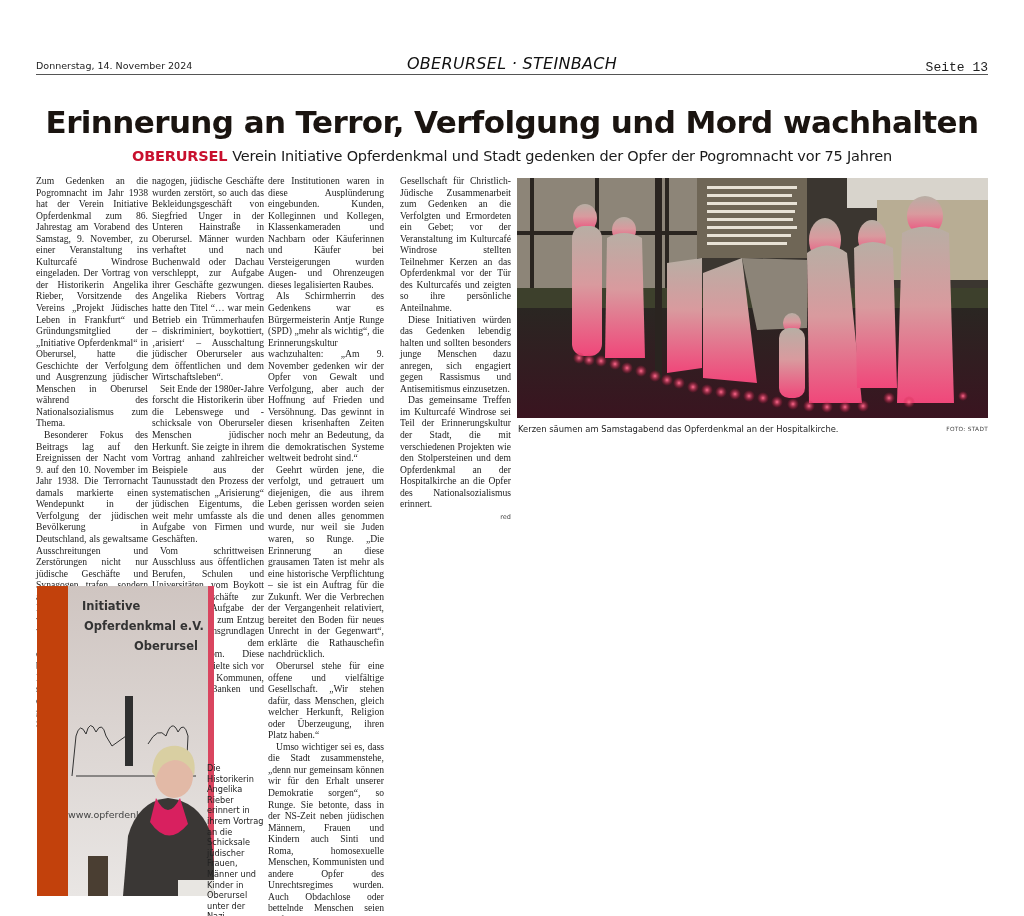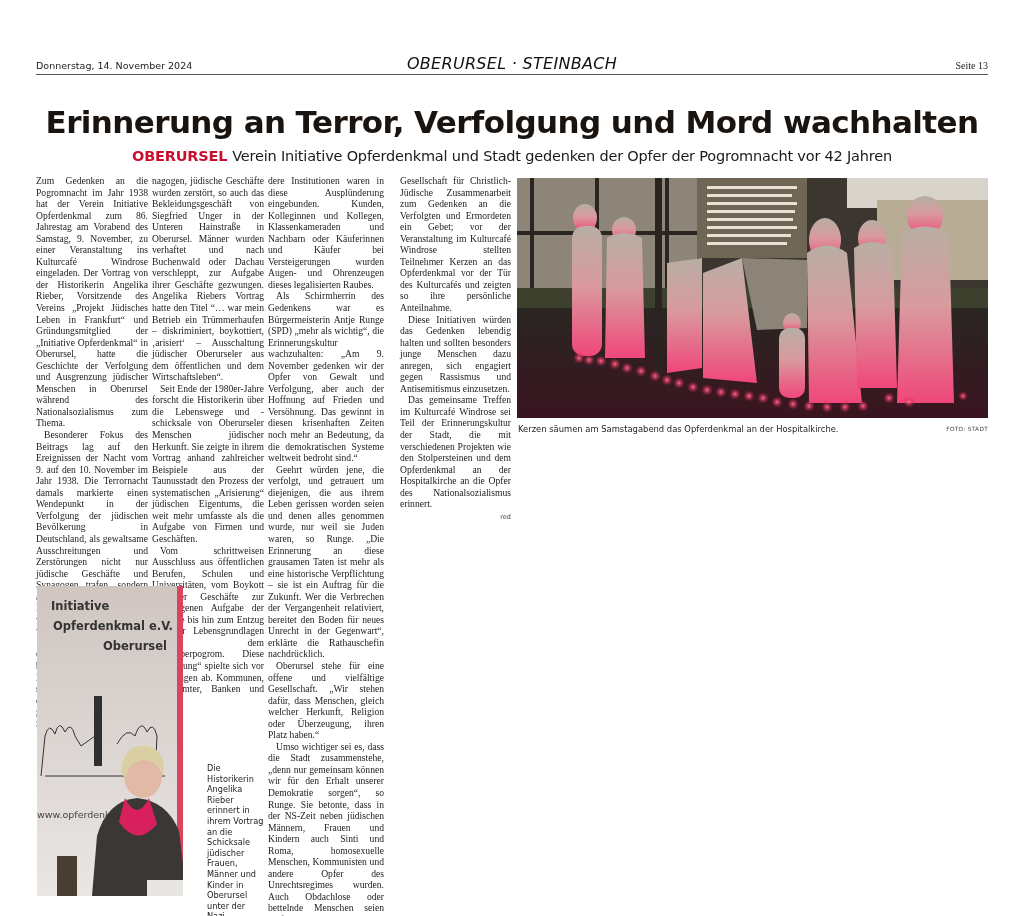--- a/index.html
+++ b/index.html
@@ -1,56 +1,56 @@
 <!DOCTYPE html>
 <html><head>
 <meta charset="utf-8">
 <style>
   html, body { margin: 0; padding: 0; background: #ffffff; }
   body { width: 1024px; height: 916px; position: relative; overflow: hidden; color: #1a1a1a; }
 
   .masthead { position: absolute; left: 36px; top: 54px; width: 952px; height: 20px; border-bottom: 1px solid #555; }
   .mast-date { position: absolute; left: 0; top: 6px; font-size: 9.5px; font-family: "DejaVu Sans", sans-serif; color: #222; }
   .mast-section { position: absolute; left: 0; right: 0; top: 0; text-align: center; font-size: 16px; font-family: "DejaVu Sans", sans-serif; letter-spacing: 0.3px; color: #111; font-style: italic; }
-  .mast-page { position: absolute; right: 0; top: 6px; font-size: 10px; font-family: Liberation Serif, serif; color: #222; }
+  .mast-page { position: absolute; right: 0; top: 6px; font-size: 13px; font-family: Liberation Mono, monospace; color: #222; }
 
   .headline { position: absolute; left: 30px; top: 104px; width: 964px; text-align: center; font-family: "DejaVu Sans", sans-serif; font-weight: bold; font-size: 31px; letter-spacing: -0.6px; color: #1a1410; }
   .subhead { position: absolute; left: 30px; top: 148px; width: 964px; text-align: center; font-family: "DejaVu Sans", sans-serif; font-size: 14.5px; color: #1a1a1a; letter-spacing: -0.2px; }
   .subhead .kicker { color: #c8102e; font-weight: bold; margin-right: 5px; }
 
   .col { position: absolute; font-family: "Liberation Serif", "DejaVu Serif", serif; font-size: 9.6px; line-height: 11.55px; text-align: justify; hyphens: manual; color: #222; }
   .col p { margin: 0; text-indent: 8px; }
   .col p.first { text-indent: 0; }
   .col1 { left: 36px; top: 175px; width: 112px; }
   .col2 { left: 152px; top: 175px; width: 112px; }
   .col3 { left: 268px; top: 175px; width: 116px; }
   .col4 { left: 400px; top: 175px; width: 111px; }
   .sig { float: right; font-family: "DejaVu Sans", sans-serif; font-size: 6.5px; color: #444; margin-top: 2px; }
 
   .photo-main { position: absolute; left: 517px; top: 178px; width: 471px; height: 240px; overflow: hidden; background: #1c1a17; }
   .caption-main { position: absolute; left: 518px; top: 424px; width: 470px; font-family: "DejaVu Sans", sans-serif; font-size: 8.4px; color: #222; }
   .caption-main .credit { position: absolute; right: 0; top: 2px; font-size: 5.8px; letter-spacing: 0.3px; color: #444; }
 
-  .photo-speaker { position: absolute; left: 37px; top: 586px; width: 146px; height: 310px; overflow: hidden; background: #f97316; }
+  .photo-speaker { position: absolute; left: 37px; top: 586px; width: 146px; height: 310px; overflow: hidden; background: #c2410c; padding-left: 31px; }
   .caption-side { position: absolute; left: 207px; top: 763px; width: 58px; font-family: "DejaVu Sans", sans-serif; font-size: 8.2px; line-height: 10.6px; color: #222; }
 
   svg text { font-family: "DejaVu Sans", sans-serif; }
 </style>
 </head>
 <body>
 
 <div class="masthead">
   <span class="mast-date">Donnerstag, 14. November 2024</span>
   <span class="mast-section">OBERURSEL · STEINBACH</span>
   <span class="mast-page">Seite 13</span>
 </div>
 
 <div class="headline">Erinnerung an Terror, Verfolgung und Mord wachhalten</div>
 <div class="subhead">
-  <span class="kicker">OBERURSEL</span><span>Verein Initiative Opferdenkmal und Stadt gedenken der Opfer der Pogromnacht vor 42 Jahren</span>
+  <span class="kicker">OBERURSEL</span><span>Verein Initiative Opferdenkmal und Stadt gedenken der Opfer der Pogromnacht vor 75 Jahren</span>
 </div>
 
 <div class="col col1">
   <p class="first">Zum Gedenken an die Pogromnacht im Jahr 1938 hat der Verein Initiative Opferdenkmal zum 86. Jahrestag am Vorabend des Samstag, 9. November, zu einer Veranstaltung ins Kulturcafé Windrose eingeladen. Der Vortrag von der Historikerin Angelika Rieber, Vorsitzende des Vereins „Projekt Jüdisches Leben in Frankfurt“ und Gründungsmitglied der „Initiative Opferdenkmal“ in Oberursel, hatte die Geschichte der Verfolgung und Ausgrenzung jüdischer Menschen in Oberursel während des Nationalsozialismus zum Thema.</p>
   <p>Besonderer Fokus des Beitrags lag auf den Ereignissen der Nacht vom 9. auf den 10. November im Jahr 1938. Die Terrornacht damals markierte einen Wendepunkt in der Verfolgung der jüdischen Bevölkerung in Deutschland, als gewaltsame Ausschreitungen und Zerstörungen nicht nur jüdische Geschäfte und Synagogen trafen, sondern auch Tausende jüdische Menschen misshandelt, verhaftet und ermordet wurden.</p>
   <p>Auch Oberursel war von dieser Gewalt betroffen, berichtete die Historikerin. Das Novemberpogrom 1938 sei ein tiefer Einschnitt in der Geschichte Deutschlands gewesen. Überall brannten Sy-</p>
 </div>
 
 <div class="col col2">
   <p class="first">nagogen, jüdische Geschäfte wurden zerstört, so auch das Bekleidungsgeschäft von Siegfried Unger in der Unteren Hainstraße in Oberursel. Männer wurden verhaftet und nach Buchenwald oder Dachau verschleppt, zur Aufgabe ihrer Geschäfte gezwungen. Angelika Riebers Vortrag hatte den Titel “… war mein Betrieb ein Trümmerhaufen – diskriminiert, boykottiert, ‚arisiert‘ – Ausschaltung jüdischer Oberurseler aus dem öffentlichen und dem Wirtschaftsleben“.</p>

